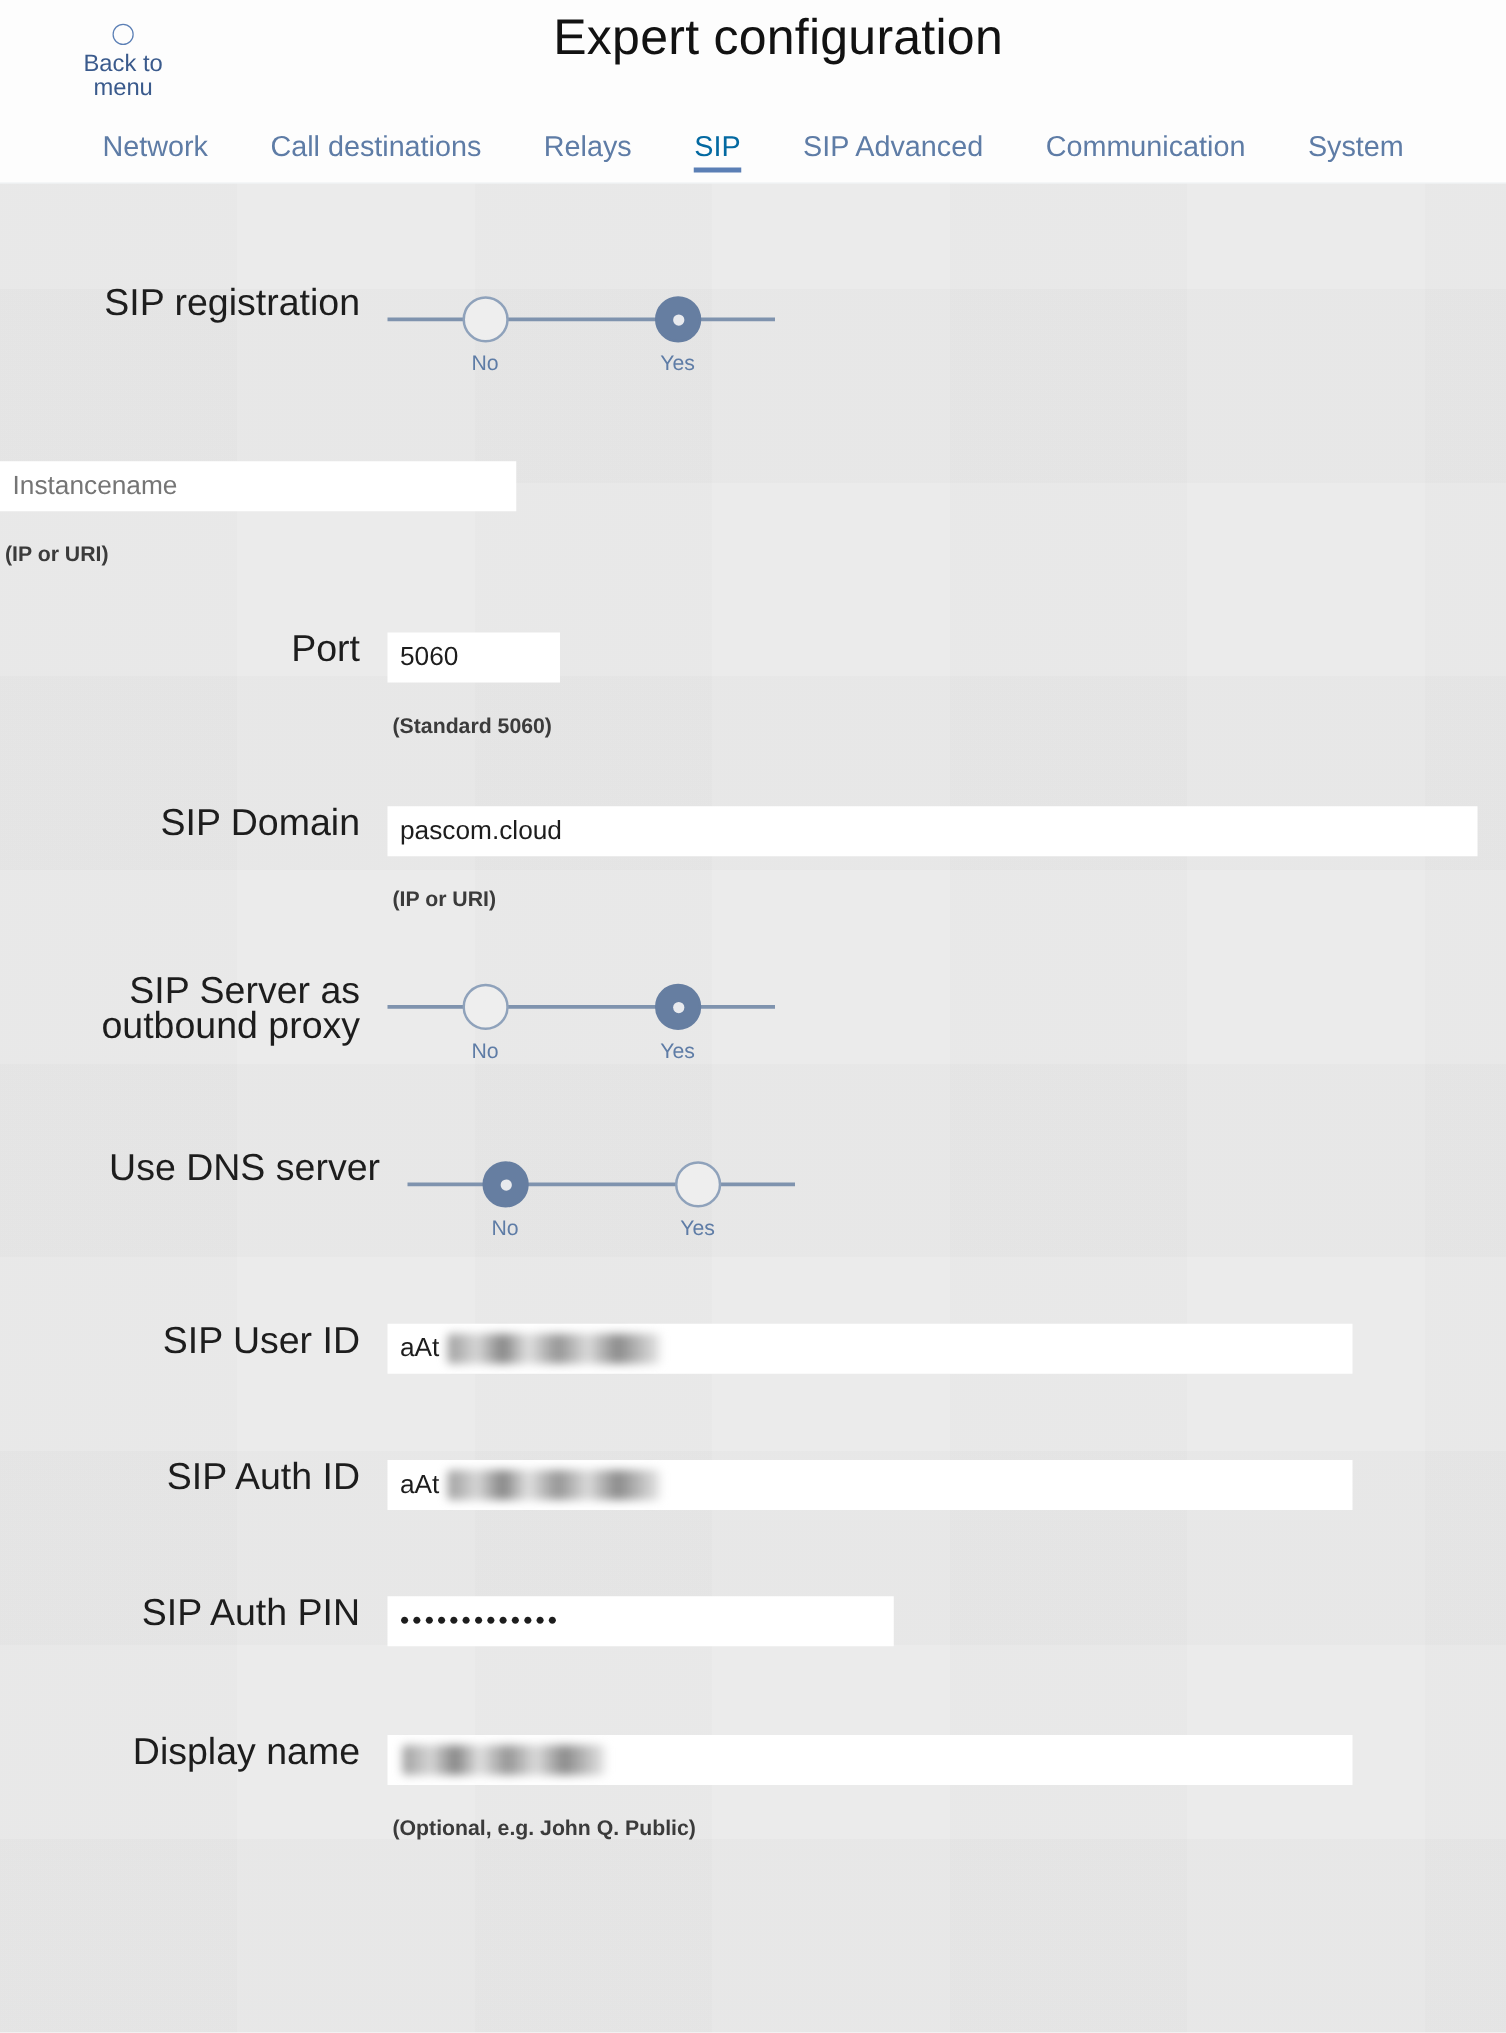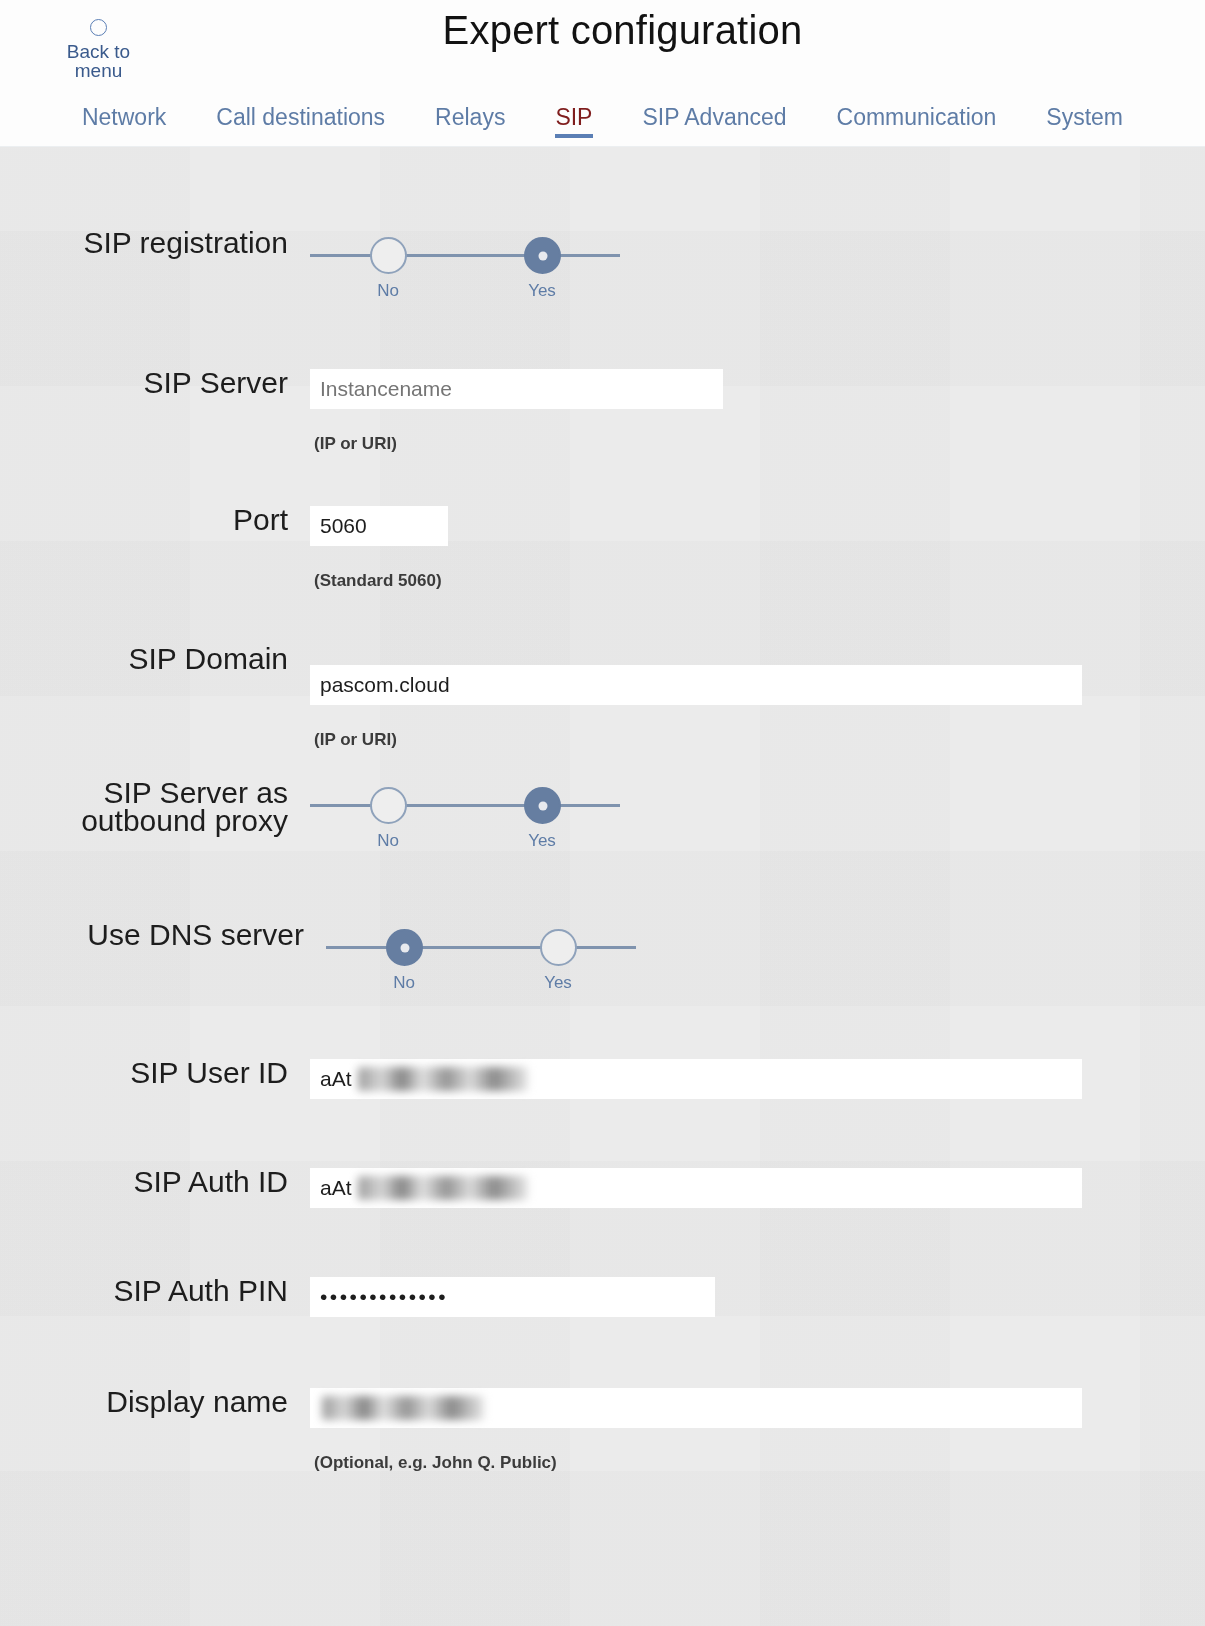--- a/index.html
+++ b/index.html
@@ -63,21 +63,21 @@
   }
   .tab {
     position: relative;
     color: #5e7ca6;
     font-size: 23px;
     padding: 0 25px;
     cursor: pointer;
     line-height: 24px;
     white-space: nowrap;
   }
-  .tab.active { color: #7f1d1d; }
+  .tab.active { color: #0369a1; }
   .tab.active::after {
     content: "";
     position: absolute;
     left: 50%;
     transform: translateX(-50%);
     bottom: -9px;
     width: 38px;
     height: 4px;
     background: #5b7fb5;
   }
@@ -237,39 +237,38 @@
         <div class="slider-track"></div>
         <div class="knob no"></div>
         <div class="knob yes on"></div>
         <div class="opt-label no">No</div>
         <div class="opt-label yes">Yes</div>
       </div>
     </div>
   </div>
 
   <div class="row" style="top:222px;">
-    <div class="row-label">SIP Server</div>
     <div class="row-field">
       <input class="txt placeholder-style" style="width: 413px;" placeholder="Instancename">
       <div class="hint">(IP or URI)</div>
     </div>
   </div>
 
   <div class="row" style="top:359px;">
     <div class="row-label">Port</div>
     <div class="row-field">
       <input class="txt" style="width: 138px;" value="5060">
       <div class="hint">(Standard 5060)</div>
     </div>
   </div>
 
   <div class="row" style="top:498px;">
     <div class="row-label">SIP Domain</div>
     <div class="row-field">
-      <input class="txt" style="width: 772px; margin-top: 20px;" value="pascom.cloud">
+      <input class="txt" style="width: 872px;" value="pascom.cloud">
       <div class="hint">(IP or URI)</div>
     </div>
   </div>
 
   <div class="row" style="top:632px;">
     <div class="row-label">SIP Server as outbound proxy</div>
     <div class="row-field">
       <div class="slider">
         <div class="slider-track"></div>
         <div class="knob no"></div>

